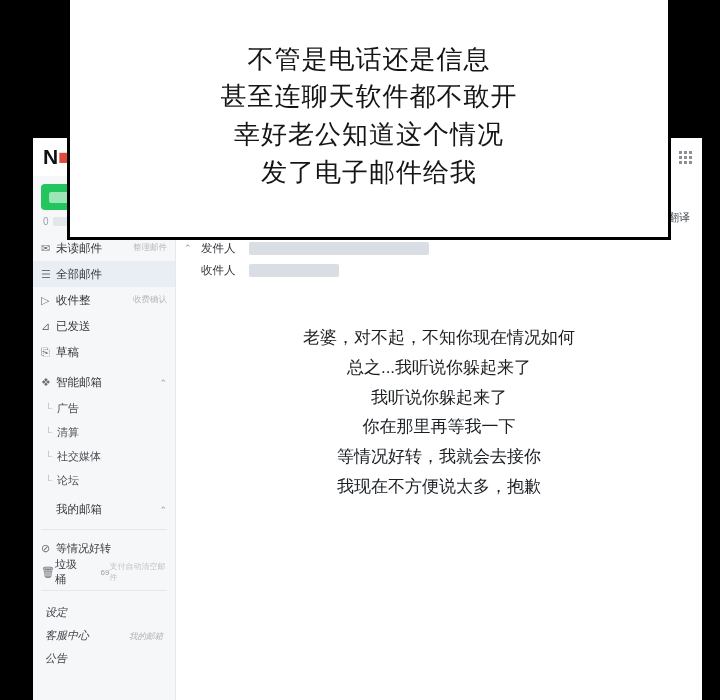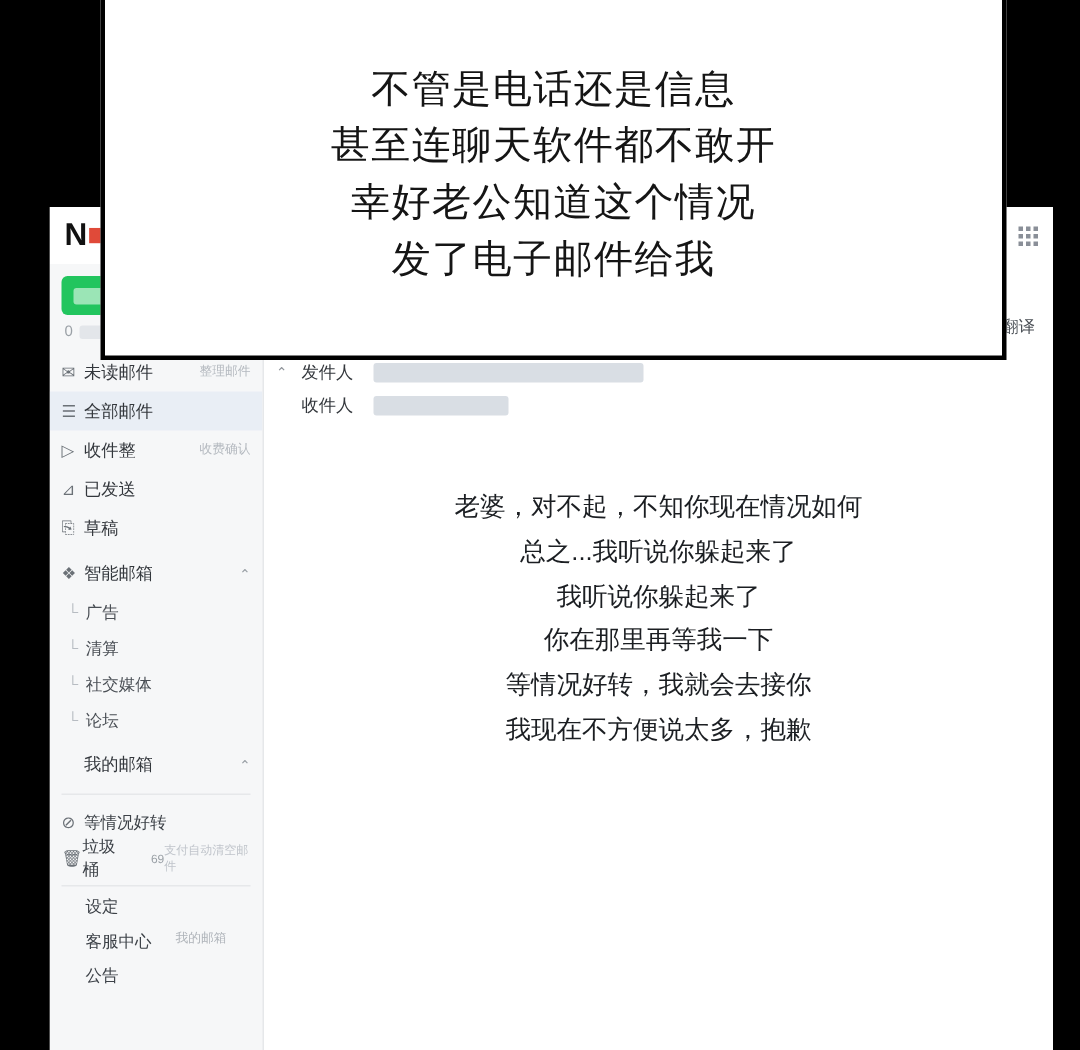--- a/index.html
+++ b/index.html
@@ -240,22 +240,23 @@
   .small-nav .tag {
     margin-left: auto;
     font-size: 8px;
     color: #c0c5cb;
   }
   .foot-item {
     font-size: 11px;
     color: #3d4248;
     height: 23px;
     display: flex;
-    align-items: flex-start;
-    padding: 0 24px;
+    align-items: flex-end;
+    padding: 0 12px;
+    font-style: italic;
   }
   .foot-item .tag {
     margin-left: auto;
     font-size: 8.5px;
     color: #aeb3b9;
   }
 
   
   .reading {
     flex: 1;

